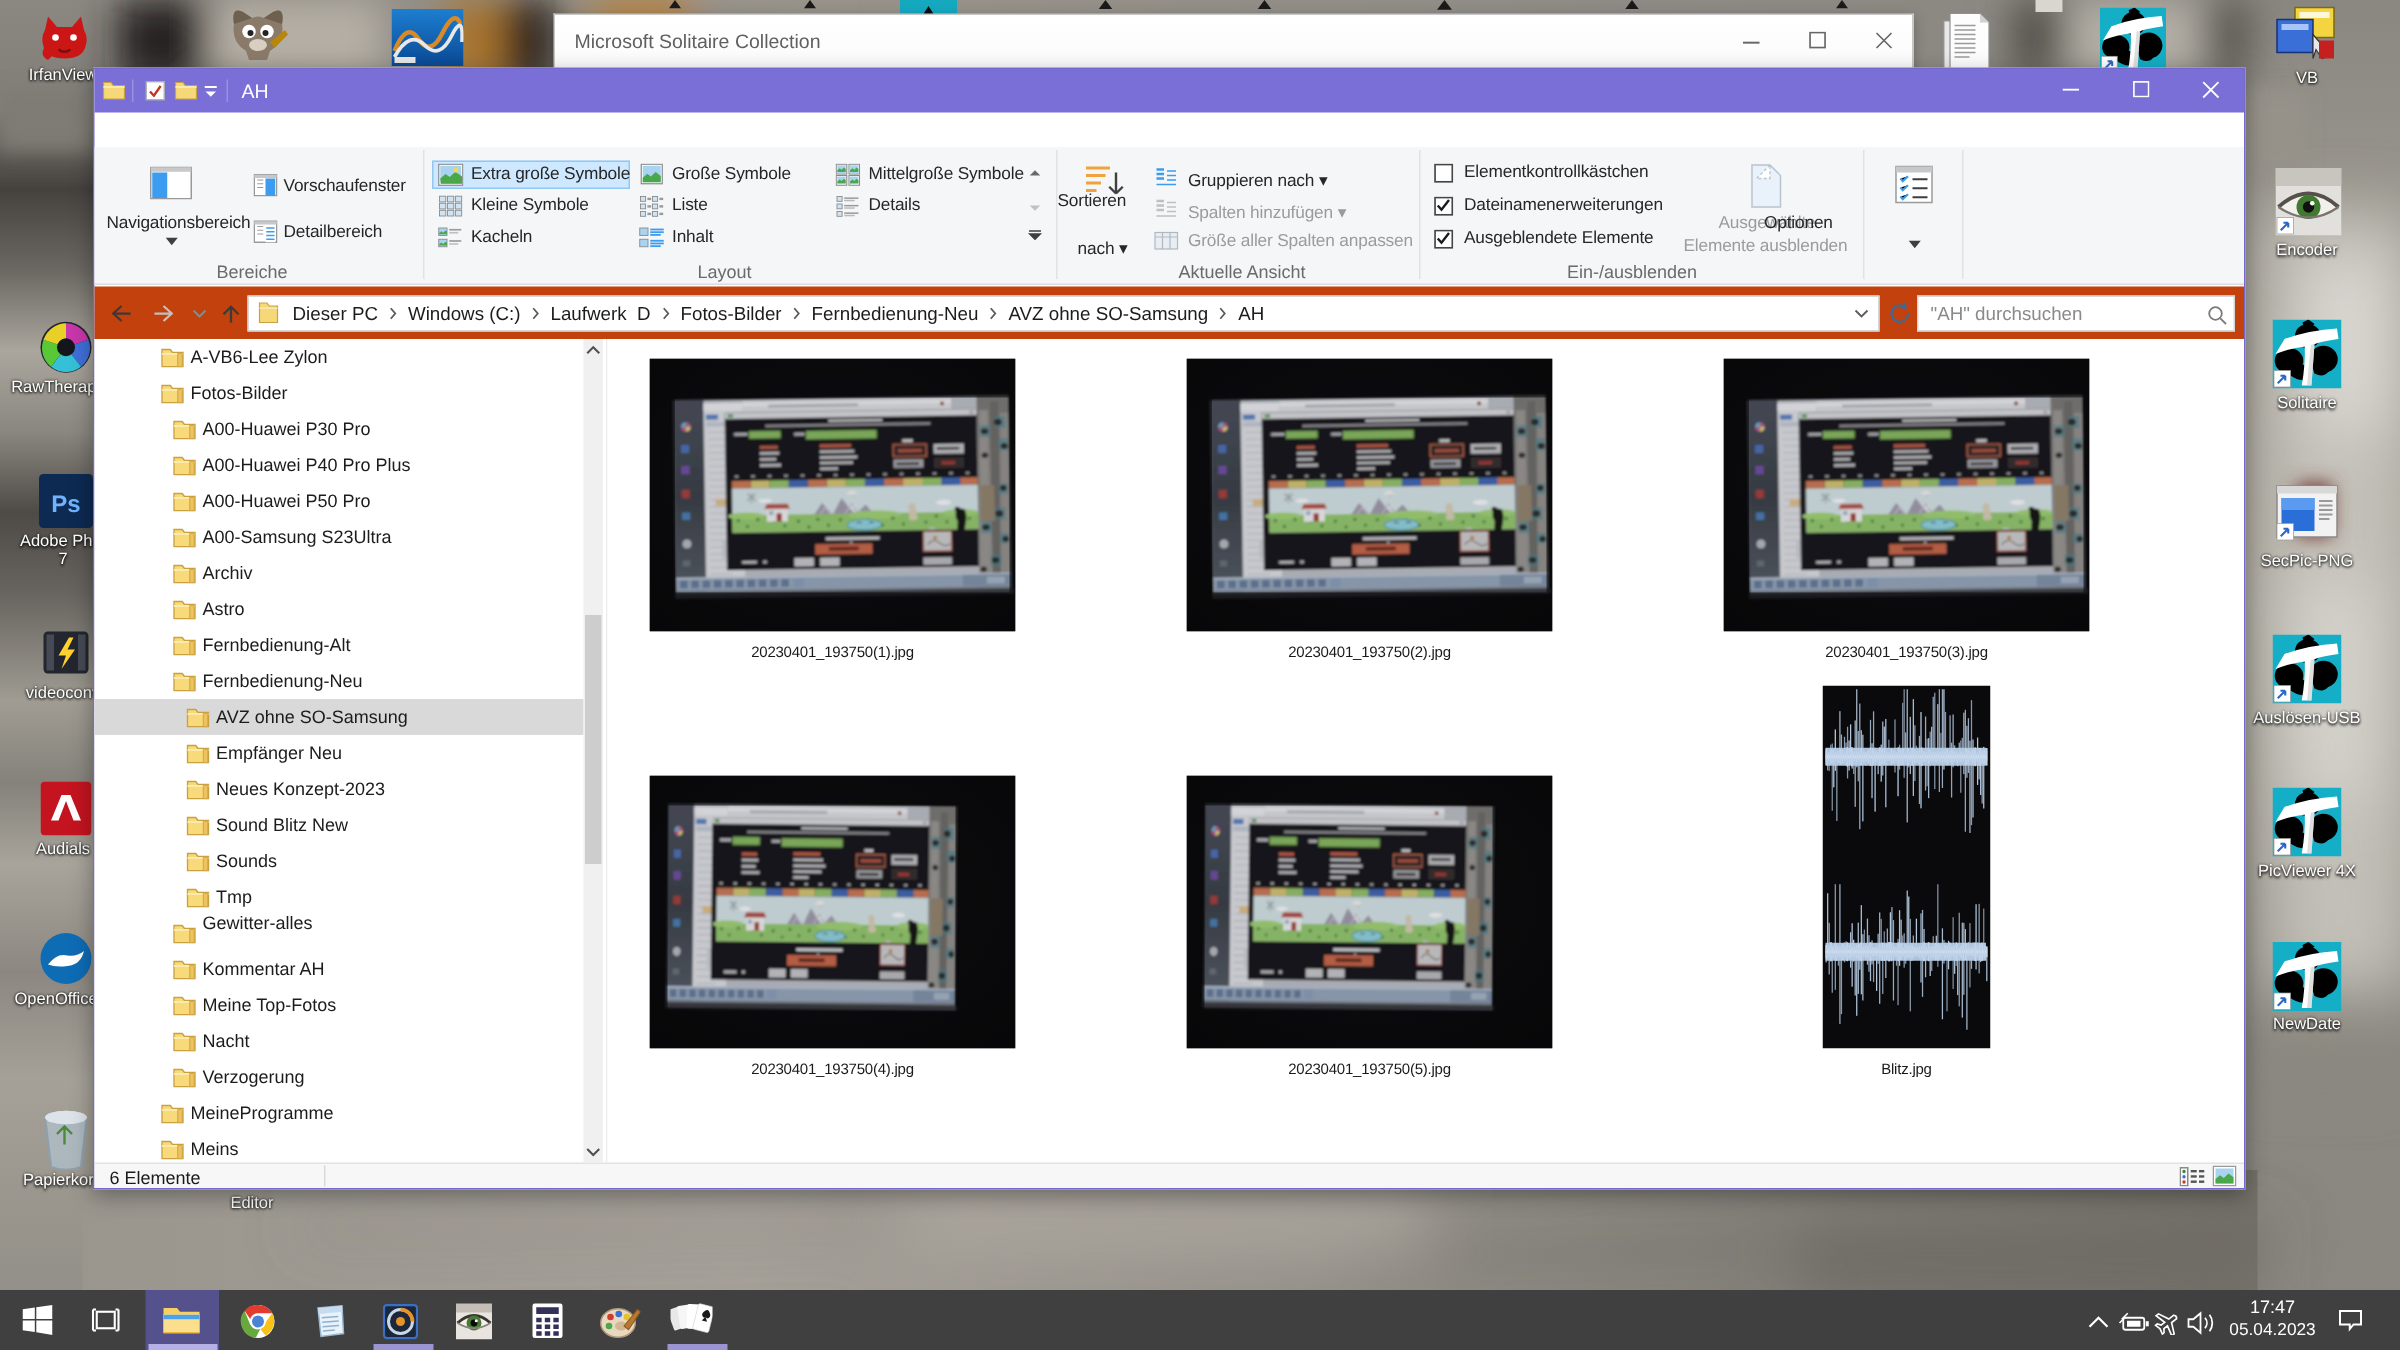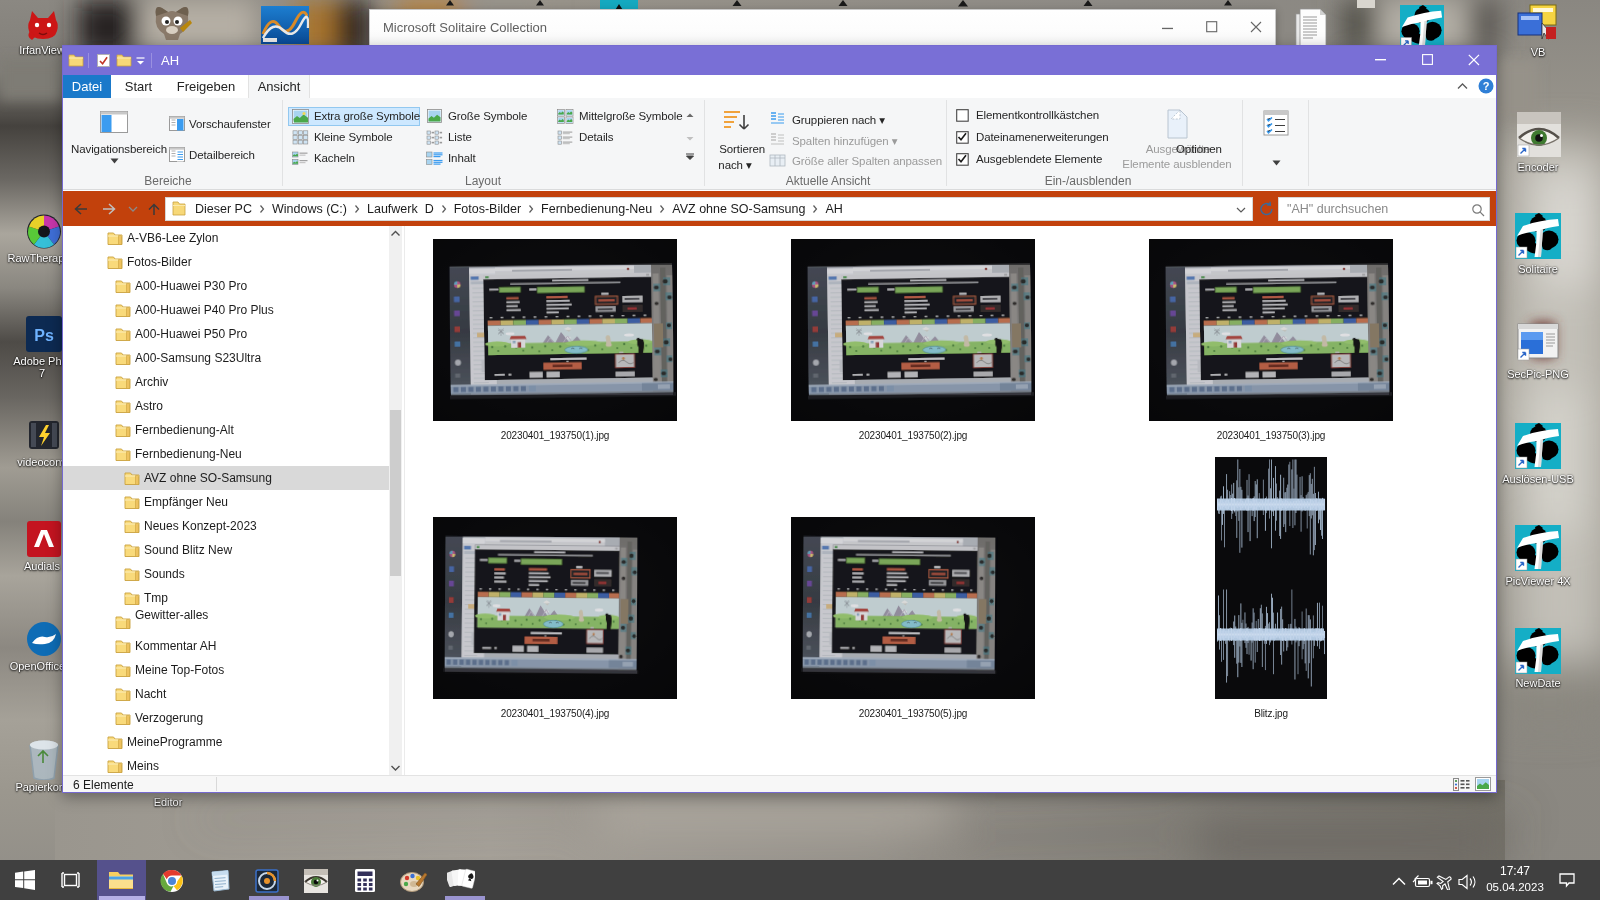--- a/index.html
+++ b/index.html
@@ -357,33 +357,20 @@
 <svg class="abs" style="left:1312px;top:13px" width="12" height="2" viewBox="0 0 12 2">
         <rect width="11" height="1.4" fill="#fff"></rect>
       </svg>
 <svg class="abs" style="left:1359px;top:8px" width="11" height="11" viewBox="0 0 11 11">
         <rect x="0.6" y="0.6" width="9.8" height="9.8" fill="none" stroke="#fff" stroke-width="1.1"></rect>
       </svg>
 <svg class="abs" style="left:1405px;top:8px" width="12" height="12" viewBox="0 0 12 12">
         <path d="M0.8 0.8 L11 11 M11 0.8 L0.8 11" stroke="#fff" stroke-width="1.2"></path>
       </svg>
 </div>
-<div id="tabs">
-<div class="tab" style="left:0;width:48px;background:#1a79ca;color:#fff">Datei</div>
-<div class="tab" style="left:48px;width:55px">Start</div>
-<div class="tab" style="left:103px;width:80px">Freigeben</div>
-<div class="tab" style="left:185px;width:62px;background:#f5f6f7;border-left:1px solid #e2e2e2;border-right:1px solid #e2e2e2">Ansicht</div>
-<svg class="abs" style="left:1394px;top:7px" width="11" height="8" viewBox="0 0 11 8">
-        <path d="M1 6.5 L5.5 2 L10 6.5" stroke="#5a5a5a" stroke-width="1.3" fill="none"></path>
-      </svg>
-<svg class="abs" style="left:1415px;top:3px" width="16" height="16" viewBox="0 0 16 16">
-        <circle cx="8" cy="8" r="7.5" fill="#2f7fd6"></circle>
-        <text x="8" y="12" text-anchor="middle" font-size="11" font-weight="bold" fill="#fff" font-family="Liberation Sans">?</text>
-      </svg>
-</div>
 <div id="ribbon">
       <svg class="abs" style="left:37px;top:13px" width="28" height="22" viewBox="0 0 28 22">
 <rect x="0.5" y="0.5" width="27" height="21" fill="#fff" stroke="#9a9a9a"></rect>
 <rect x="0.5" y="0.5" width="27" height="3" fill="#c8c8c8"></rect>
 <rect x="1.5" y="4" width="10" height="17" fill="#3b9cf0"></rect>
       </svg>
       <div class="rtxt" style="left:2px;top:45px;width:108px;text-align:center">Navigationsbereich</div>
       <svg class="abs" style="left:47px;top:60px" width="9" height="6" viewBox="0 0 9 6">
         <path d="M0.5 0.5 h8 l-4 5z" fill="#3f3f3f"></path>
       </svg>
@@ -506,21 +493,21 @@
 <path d="M1 44 h8 M1.5 46 L8.5 46 L5 49.5z" stroke="#3f3f3f" stroke-width="1" fill="#3f3f3f"></path>
       </svg>
       <div class="glabel" style="left:380px;top:76px;width:80px">Layout</div>
       <div class="gsep" style="left:641px"></div>
       <svg class="abs" style="left:659px;top:11px" width="28" height="26" viewBox="0 0 28 26">
 <g stroke="#f0a23c" stroke-width="2">
           <path d="M2 3 h16 M2 8 h13 M2 13 h10 M2 18 h7"></path>
         </g>
 <path d="M22 6 v14 M22 20 l-4.5 -4.5 M22 20 l4.5 -4.5" stroke="#3f3f3f" stroke-width="1.6" fill="none"></path>
       </svg>
-      <div class="rtxt" style="left:642px;top:45px;width:60px;text-align:right">Sortieren</div>
+      <div class="rtxt" style="left:642px;top:30px;width:60px;text-align:left">Sortieren</div>
       <div class="rtxt" style="left:642px;top:60px;width:60px;text-align:center">nach ▾</div>
       <svg class="abs" style="left:706px;top:13px" width="17" height="16" viewBox="0 0 17 16">
 <g stroke="#3b9cf0" stroke-width="1.6">
           <path d="M2 2 h5 M2 5 h5 M2 8 h5"></path>
         </g>
 <g stroke="#3b9cf0" stroke-width="1.1">
           <path d="M9 3 h6 M9 6 h6 M9 9 h6 M2 12 h13"></path>
         </g>
       </svg>
       <div class="rtxt" style="left:729px;top:15px">Gruppieren nach ▾</div>

